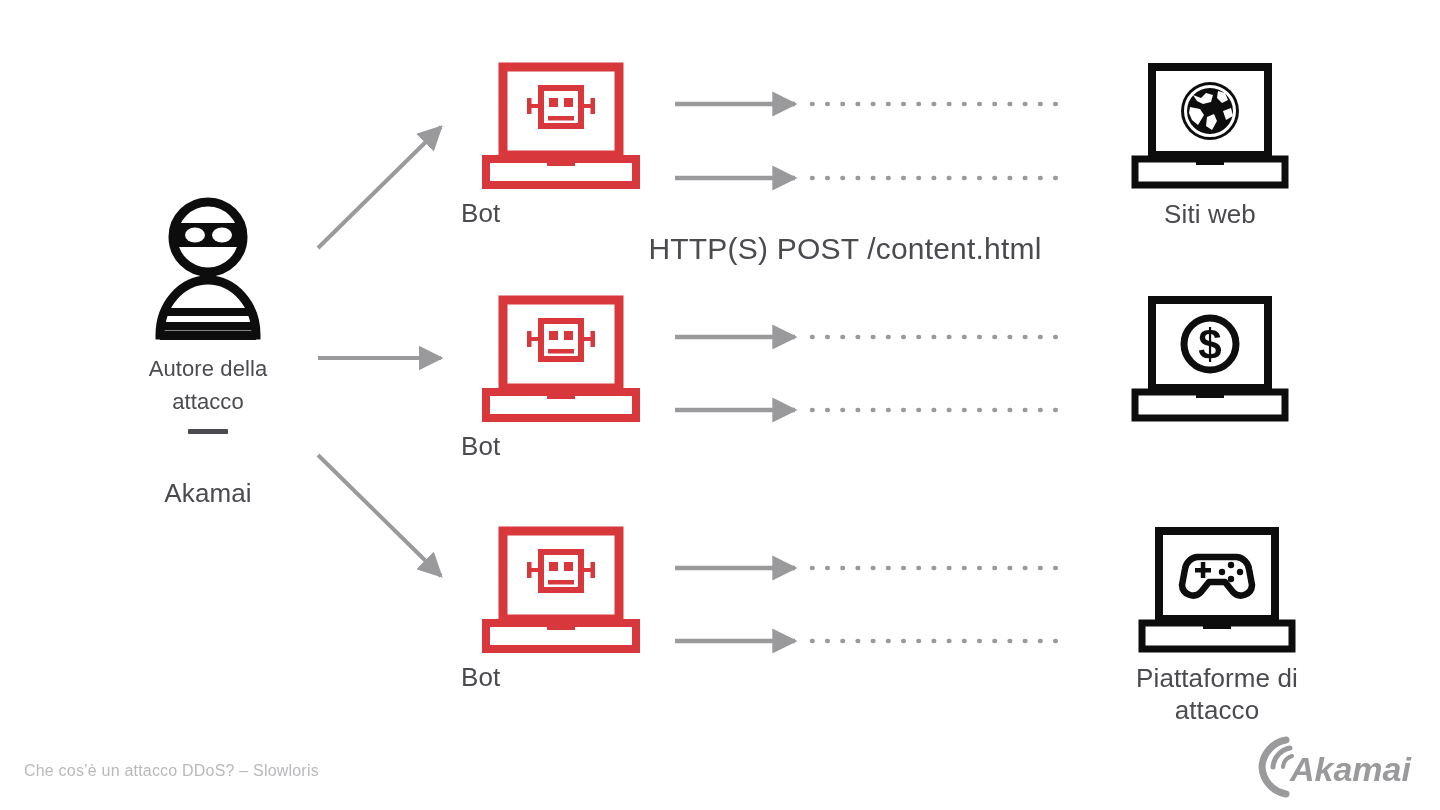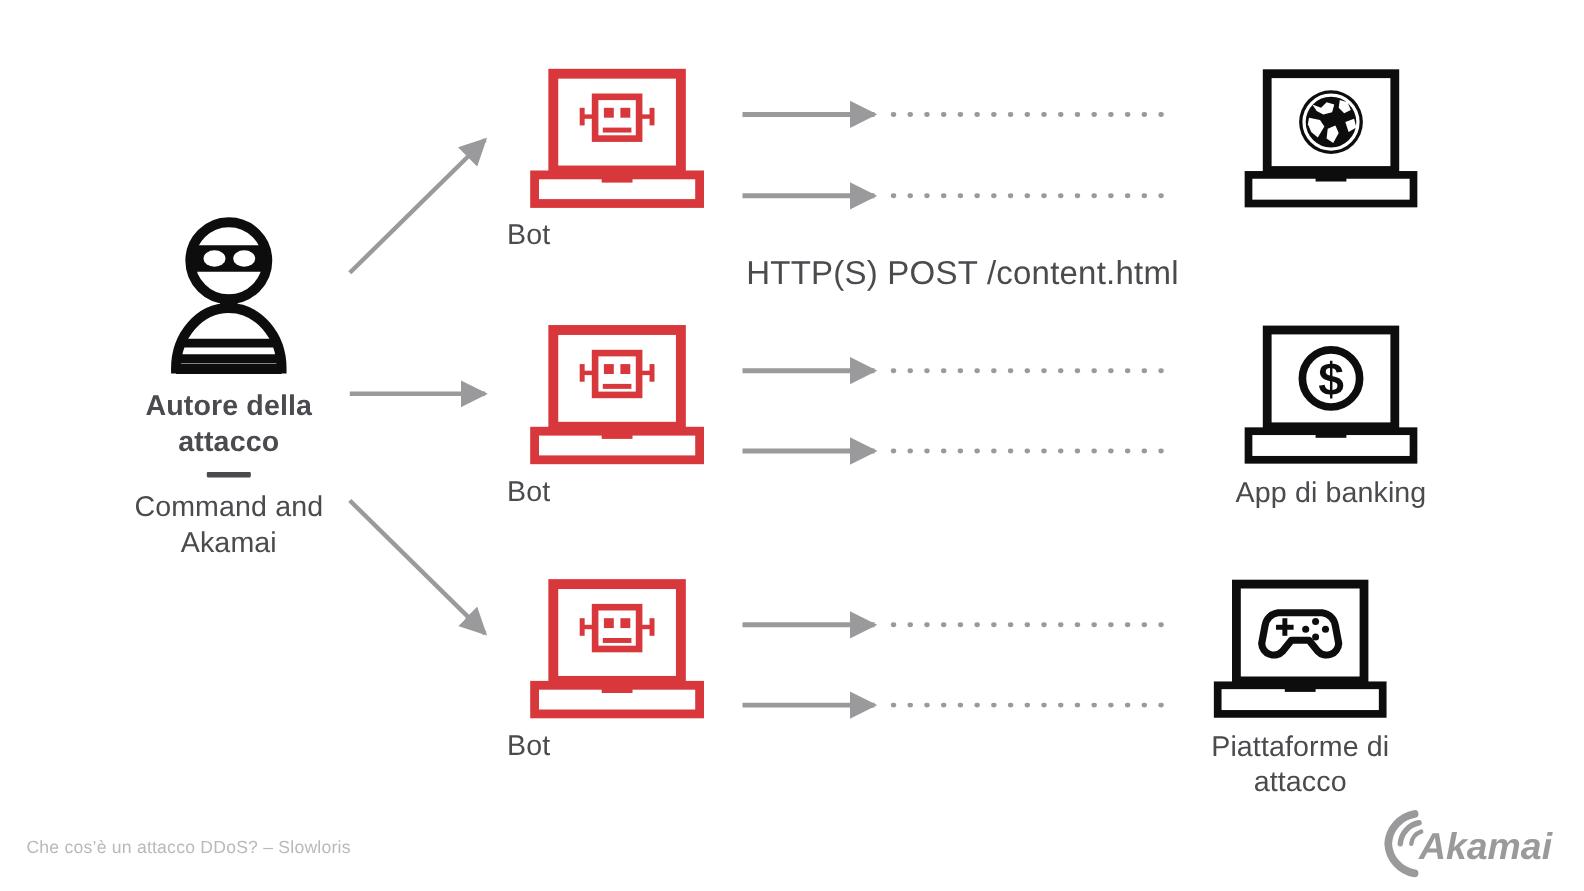--- a/index.html
+++ b/index.html
@@ -32,26 +32,25 @@
     top: 190px;
     width: 224px;
     text-align: center;
   }
   #threat-actor .ta-icon {
     width: 224px;
     height: 150px;
     display: block;
   }
   .ta-label {
-    font-size: 26px;
+    font-size: 22px;
     line-height: 33px;
     color: #4a4a4f;
     margin-top: 12px;
     letter-spacing: 0.1px;
-    font-weight: bold;
   }
   .ta-sep {
     width: 40px;
     height: 5px;
     background: #4a4a4f;
     margin: 11px auto 10px auto;
     border-radius: 1px;
   }
   .ta-label2 {
     font-size: 26px;
@@ -186,21 +185,21 @@
       <path d="M 13 122 H 99" stroke="#0d0d0d" stroke-width="8" fill="none"></path>
       <path d="M 9 136 H 103" stroke="#0d0d0d" stroke-width="8" fill="none"></path>
       <path d="M 8 149 H 104" stroke="#0d0d0d" stroke-width="8" fill="none"></path>
     </svg>
     <div class="ta-label">
       <span>Autore della</span><br>
       <span>attacco</span>
     </div>
     <div class="ta-sep"></div>
     <div class="ta-label2">
-      <span>Command and</span><br>
+      <br>
       <span>Akamai</span>
     </div>
   </div>
 
   <div class="node bot-node" style="left:461px; top:62px;">
     <svg width="160" height="128" viewBox="0 0 160 128" aria-hidden="true">
       <rect x="22" y="5" width="116" height="88" fill="none" stroke="#d8383b" stroke-width="9"></rect>
       <rect x="60" y="26" width="40" height="38" fill="none" stroke="#d8383b" stroke-width="6"></rect>
       <rect x="68" y="36" width="9" height="9" fill="#d8383b"></rect>
       <rect x="83" y="36" width="9" height="9" fill="#d8383b"></rect>
@@ -242,53 +241,53 @@
       <rect x="48" y="42" width="12" height="4" fill="#d8383b"></rect>
       <rect x="46" y="36" width="4.5" height="16" fill="#d8383b"></rect>
       <rect x="100" y="42" width="12" height="4" fill="#d8383b"></rect>
       <rect x="109.5" y="36" width="4.5" height="16" fill="#d8383b"></rect>
       <rect x="5" y="97" width="150" height="26" fill="none" stroke="#d8383b" stroke-width="8"></rect>
       <rect x="66" y="93" width="28" height="11" fill="#d8383b"></rect>
     </svg>
     <div class="bot-caption">Bot</div>
   </div>
 
-  <div class="proto-label" style="left:530px; top:232px; width:690px;">HTTP(S) POST /content.html</div>
+  <div class="proto-label" style="left:500px; top:232px; width:690px;">HTTP(S) POST /content.html</div>
 
   <div class="node target-node" style="left:1060px; top:62px;">
     <svg width="160" height="128" viewBox="0 0 160 128" aria-hidden="true">
       <rect x="22" y="5" width="116" height="88" fill="none" stroke="#0d0d0d" stroke-width="8"></rect>
       <g transform="translate(80,49)">
         <circle cx="0" cy="0" r="29" fill="#0d0d0d"></circle>
         <circle cx="0" cy="0" r="24.5" fill="none" stroke="#ffffff" stroke-width="3"></circle>
         <path d="M -17 -16 L -9 -13 L -4 -18 L 3 -16 L 1 -9 L -7 -7 L -13 -10 Z" fill="#ffffff"></path>
         <path d="M -20 -4 L -10 -2 L -6 4 L -12 14 L -18 9 L -21 2 Z" fill="#ffffff"></path>
         <path d="M -3 6 L 4 3 L 7 10 L 2 19 L -4 15 Z" fill="#ffffff"></path>
         <path d="M 8 -20 L 15 -18 L 18 -11 L 12 -8 L 7 -13 Z" fill="#ffffff"></path>
         <path d="M 13 0 L 21 -3 L 23 5 L 16 9 Z" fill="#ffffff"></path>
       </g>
       <rect x="5" y="97" width="150" height="26" fill="none" stroke="#0d0d0d" stroke-width="7"></rect>
       <rect x="66" y="93" width="28" height="10" fill="#0d0d0d"></rect>
     </svg>
+    <div class="target-caption">
+      <span>Siti web</span>
+    </div>
   </div>
 
   <div class="node target-node" style="left:1060px; top:295px;">
     <svg width="160" height="128" viewBox="0 0 160 128" aria-hidden="true">
       <rect x="22" y="5" width="116" height="88" fill="none" stroke="#0d0d0d" stroke-width="8"></rect>
       <circle cx="80" cy="49" r="26" fill="none" stroke="#0d0d0d" stroke-width="7"></circle>
       <text x="80" y="64" text-anchor="middle" font-family="'Liberation Sans', sans-serif" font-size="42" font-weight="bold" fill="#0d0d0d">$</text>
       <rect x="5" y="97" width="150" height="26" fill="none" stroke="#0d0d0d" stroke-width="7"></rect>
       <rect x="66" y="93" width="28" height="10" fill="#0d0d0d"></rect>
     </svg>
-    <div class="target-caption">
-      <span>App di banking</span>
-    </div>
-  </div>
-
-  <div class="node target-node" style="left:1032px; top:526px;">
+  </div>
+
+  <div class="node target-node" style="left:1067px; top:526px;">
     <svg width="160" height="128" viewBox="0 0 160 128" aria-hidden="true">
       <rect x="22" y="5" width="116" height="88" fill="none" stroke="#0d0d0d" stroke-width="8"></rect>
       <g transform="translate(80,49)">
         <path d="M -20 -18 L 20 -18 A 14 14 0 0 1 32 -6 L 35 10 A 11 11 0 0 1 16 17 L 8 7 L -8 7 L -16 17 A 11 11 0 0 1 -35 10 L -32 -6 A 14 14 0 0 1 -20 -18 Z" fill="none" stroke="#0d0d0d" stroke-width="6.5" stroke-linejoin="round"></path>
         <rect x="-22" y="-7" width="16" height="4.5" fill="#0d0d0d"></rect>
         <rect x="-16.2" y="-13" width="4.5" height="16" fill="#0d0d0d"></rect>
         <circle cx="14" cy="-10" r="3.2" fill="#0d0d0d"></circle>
         <circle cx="23" cy="-3" r="3.2" fill="#0d0d0d"></circle>
         <circle cx="14" cy="4" r="3.2" fill="#0d0d0d"></circle>
         <circle cx="5" cy="-3" r="3.2" fill="#0d0d0d"></circle>

